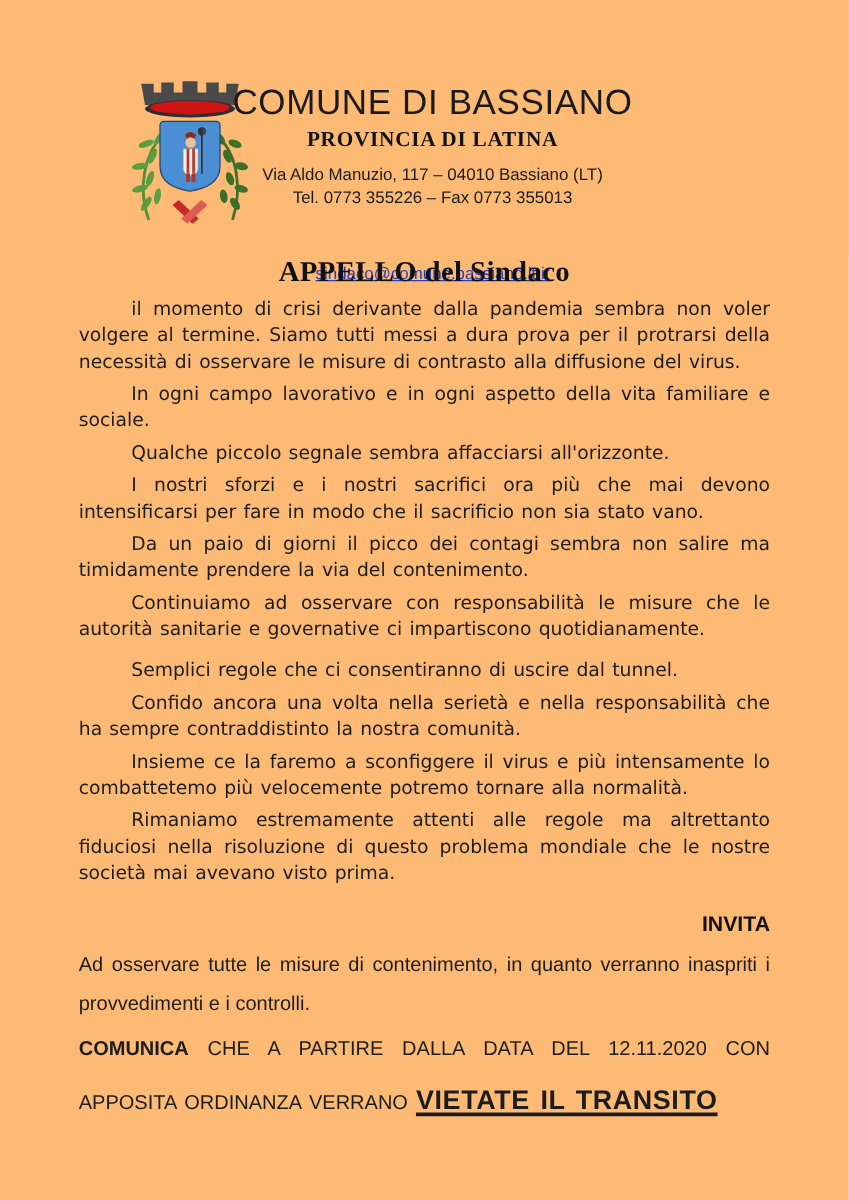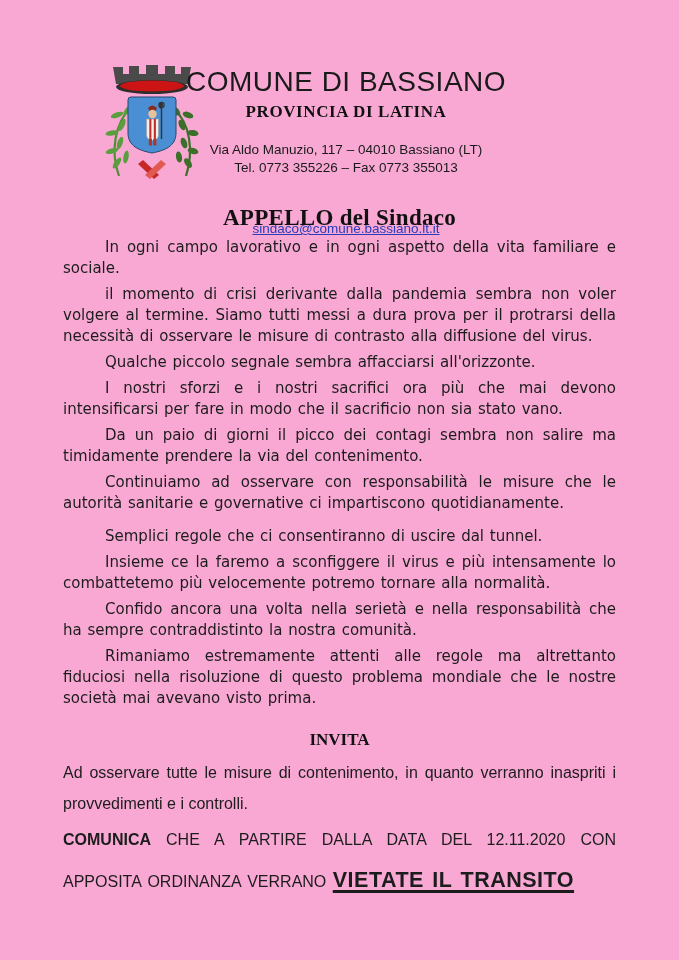--- a/index.html
+++ b/index.html
@@ -1,20 +1,20 @@
 <!DOCTYPE html>
 <html><head>
 <meta charset="utf-8">
 <style>
   * { margin:0; padding:0; box-sizing:border-box; }
   html,body { background:#e8e8e8; }
   .page {
     position:relative;
     width:679px; height:960px;
-    background:#f9a8d4;
+    background:#fdba74;
     margin:0 auto;
     overflow:hidden;
     font-family:"DejaVu Sans", sans-serif;
     color:#1c1c1c;
   }
 
   
   .crest {
     position:absolute; left:97px; top:63px;
     width:110px; height:121px;
@@ -32,21 +32,21 @@
   .province {
     font-family:"Liberation Serif", serif;
     font-size:17px; font-weight:700; color:#111;
     letter-spacing:0.6px;
     margin-top:4px; line-height:20px;
   }
   .addr, .contact {
     font-family:"Liberation Sans", sans-serif;
     font-size:13.5px; color:#1a1a1a; line-height:17.5px;
   }
-  .addr { margin-top:19px; }
+  .addr { margin-top:9px; }
   .email {
     display:inline-block;
     font-family:"Liberation Sans", sans-serif;
     font-size:13.5px; line-height:17px;
     text-decoration:underline;
     cursor:pointer;
   }
 
   
   .letter {
@@ -66,23 +66,23 @@
     font-size:15px; line-height:21px;
     text-align:justify;
     text-indent:42px;
     margin-top:5px;
     word-spacing:1px;
   }
   .body-par.joined-prev { margin-top:0; }
 
   .invita-heading {
     margin-top:21px;
-    font-family:Liberation Serif, serif;
+    font-family:Liberation Sans, sans-serif;
     font-size:17px; font-weight:700; color:#111;
-    text-align:center;
+    text-align:right;
   }
   .invita-body {
     margin-top:7px;
     font-family:"Liberation Sans", sans-serif;
     font-size:16px; line-height:31px;
     text-align:justify;
   }
   .comunica {
     margin-top:1px;
     font-family:"Liberation Sans", sans-serif;
@@ -168,29 +168,29 @@
     <div class="province">PROVINCIA DI LATINA</div>
     <div class="addr">Via Aldo Manuzio, 117 – 04010 Bassiano (LT)</div>
     <div class="contact">Tel. 0773 355226 – Fax 0773 355013</div>
     <a class="email" style="color: rgb(42, 60, 186); margin-top: 44px;">sindaco@comune.bassiano.lt.it</a>
   </div>
 
   <div class="letter">
     <div class="letter-title">APPELLO del Sindaco</div>
 
 
+    <p class="body-par">il momento di crisi derivante dalla pandemia sembra non voler volgere al termine. Siamo tutti messi a dura prova per il protrarsi della necessità di osservare le misure di contrasto alla diffusione del virus.</p>
     <p class="body-par">In ogni campo lavorativo e in ogni aspetto della vita familiare e sociale.</p>
-    <p class="body-par">il momento di crisi derivante dalla pandemia sembra non voler volgere al termine. Siamo tutti messi a dura prova per il protrarsi della necessità di osservare le misure di contrasto alla diffusione del virus.</p>
     <p class="body-par">Qualche piccolo segnale sembra affacciarsi all'orizzonte.</p>
     <p class="body-par">I nostri sforzi e i nostri sacrifici ora più che mai devono intensificarsi per fare in modo che il sacrificio non sia stato vano.</p>
     <p class="body-par">Da un paio di giorni il picco dei contagi sembra non salire ma timidamente prendere la via del contenimento.</p>
     <p class="body-par" style="margin-bottom:12px">Continuiamo ad osservare con responsabilità le misure che le autorità sanitarie e governative ci impartiscono quotidianamente.</p>
     <p class="body-par joined-prev">Semplici regole che ci consentiranno di uscire dal tunnel.</p>
+    <p class="body-par">Confido ancora una volta nella serietà e nella responsabilità che ha sempre contraddistinto la nostra comunità.</p>
     <p class="body-par">Insieme ce la faremo a sconfiggere il virus e più intensamente lo combattetemo più velocemente potremo tornare alla normalità.</p>
-    <p class="body-par">Confido ancora una volta nella serietà e nella responsabilità che ha sempre contraddistinto la nostra comunità.</p>
     <p class="body-par">Rimaniamo estremamente attenti alle regole ma altrettanto fiduciosi nella risoluzione di questo problema mondiale che le nostre società mai avevano visto prima.</p>
 
     <div class="invita-heading">INVITA</div>
     <p class="invita-body">Ad osservare tutte le  misure di contenimento, in quanto verranno inaspriti i provvedimenti e i controlli.</p>
 
     <p class="comunica"><span class="lead">COMUNICA</span> <span>CHE A PARTIRE DALLA DATA DEL 12.11.2020 CON APPOSITA ORDINANZA VERRANO</span> <span class="emphasis">VIETATE IL TRANSITO</span></p>
   </div>
 
 </div>
 

